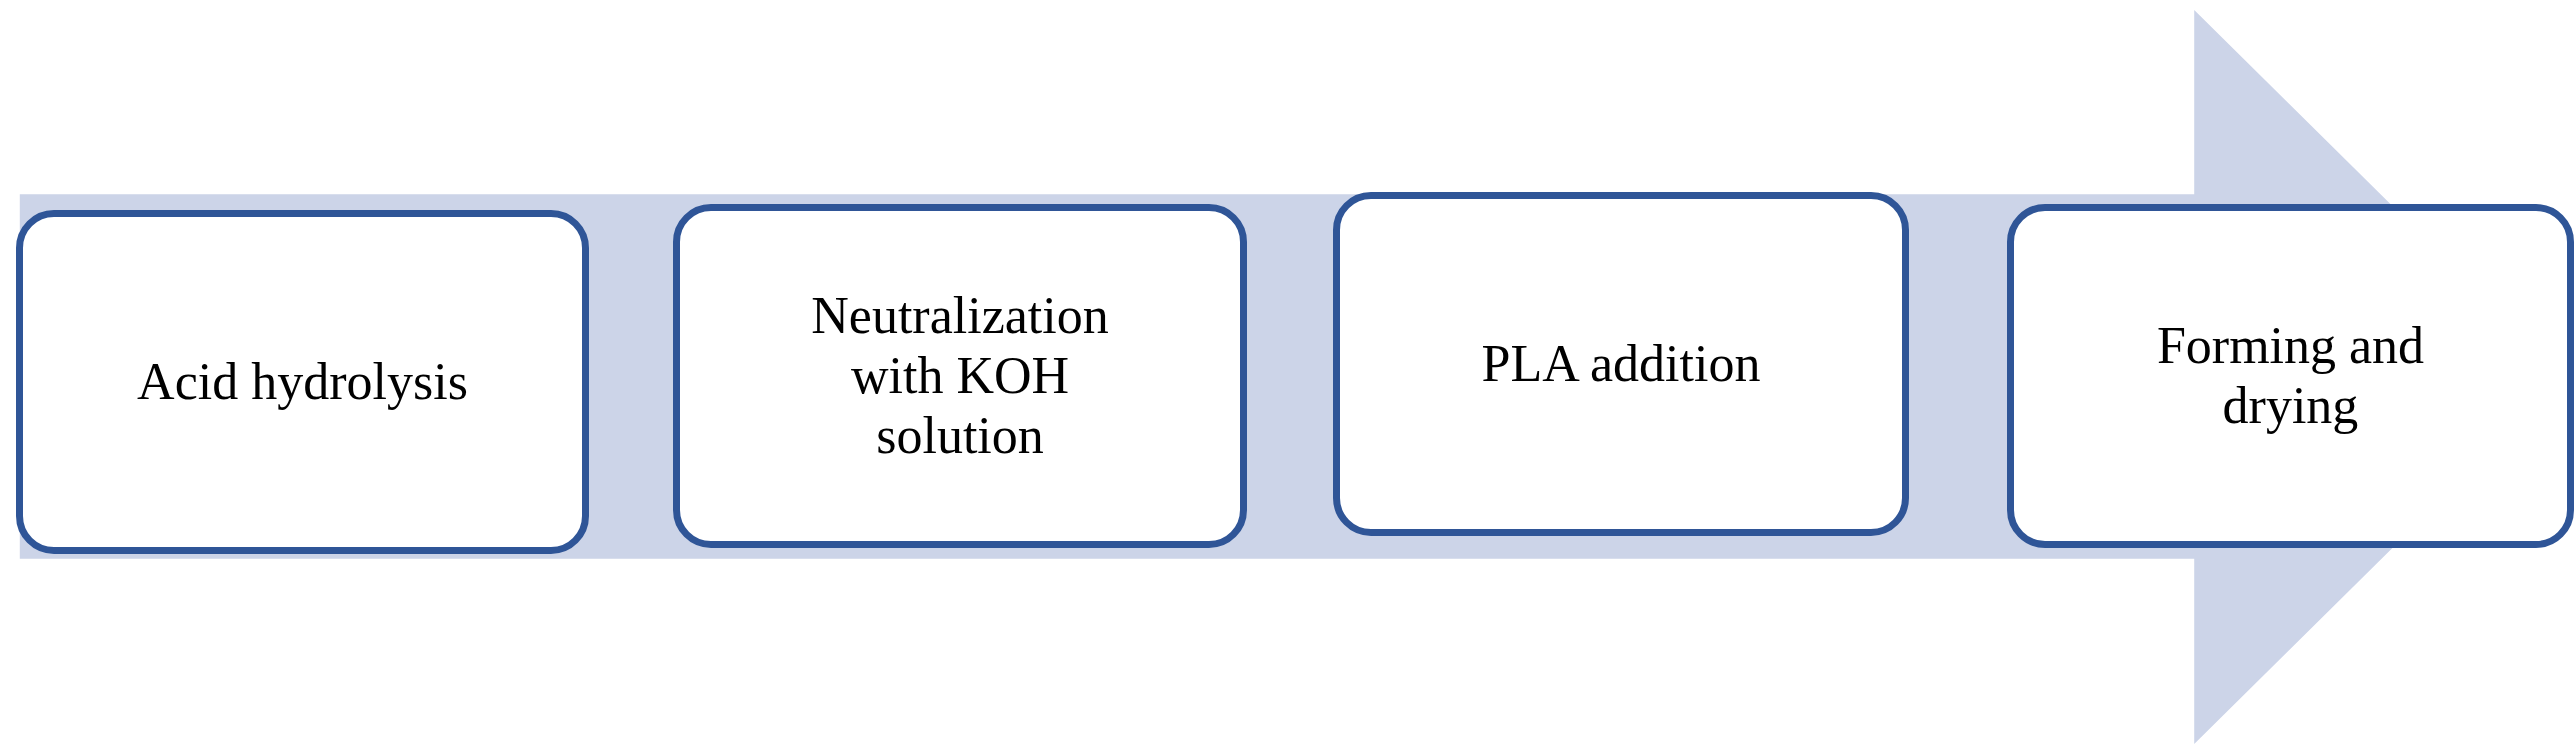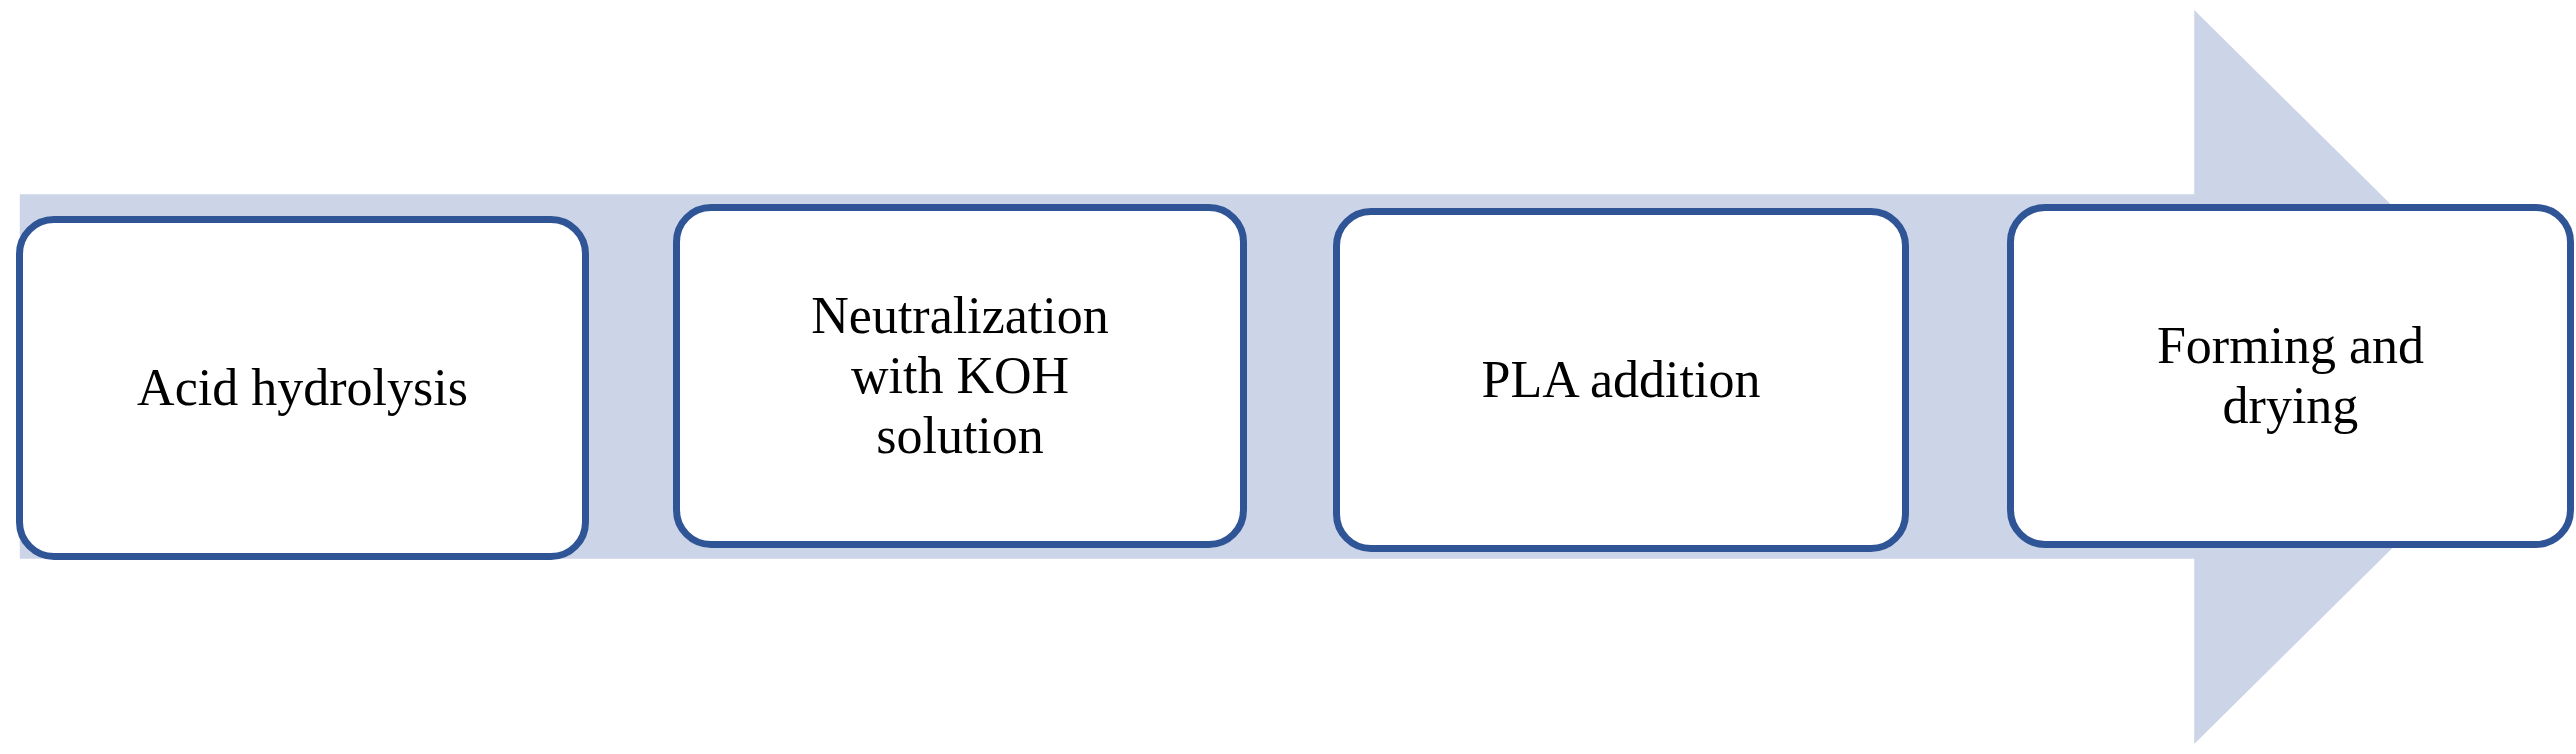--- a/index.html
+++ b/index.html
@@ -40,23 +40,23 @@
     text-align: center;
   }
   .box-label {
     font-family: "Liberation Serif", "DejaVu Serif", serif;
     font-size: 52px;
     line-height: 1.16;
     color: #000000;
     white-space: pre-line;
     padding: 0 15px;
   }
-  #box-1 { left: 16px;   top: 216px; width: 573px; height: 344px; }
+  #box-1 { left: 16px;   top: 210px; width: 573px; height: 344px; }
   #box-2 { left: 673px;  top: 204px; width: 574px; height: 344px; }
-  #box-3 { left: 1333px; top: 208px; width: 576px; height: 344px; }
+  #box-3 { left: 1333px; top: 192px; width: 576px; height: 344px; }
   #box-4 { left: 1996px; top: 204px; width: 567px; height: 344px; margin-left: 11px; }
 </style>
 </head>
 <body>
 
 <div id="stage">
 
   <svg id="arrow-layer" viewBox="0 0 3087 904" width="2576" height="754" xmlns="http://www.w3.org/2000/svg" aria-hidden="true">
     <polygon points="23,233 2630,233 2630,12 3075,452 2630,892 2630,670 23,670" fill="#ccd4e8" stroke="none"></polygon>
   </svg>

